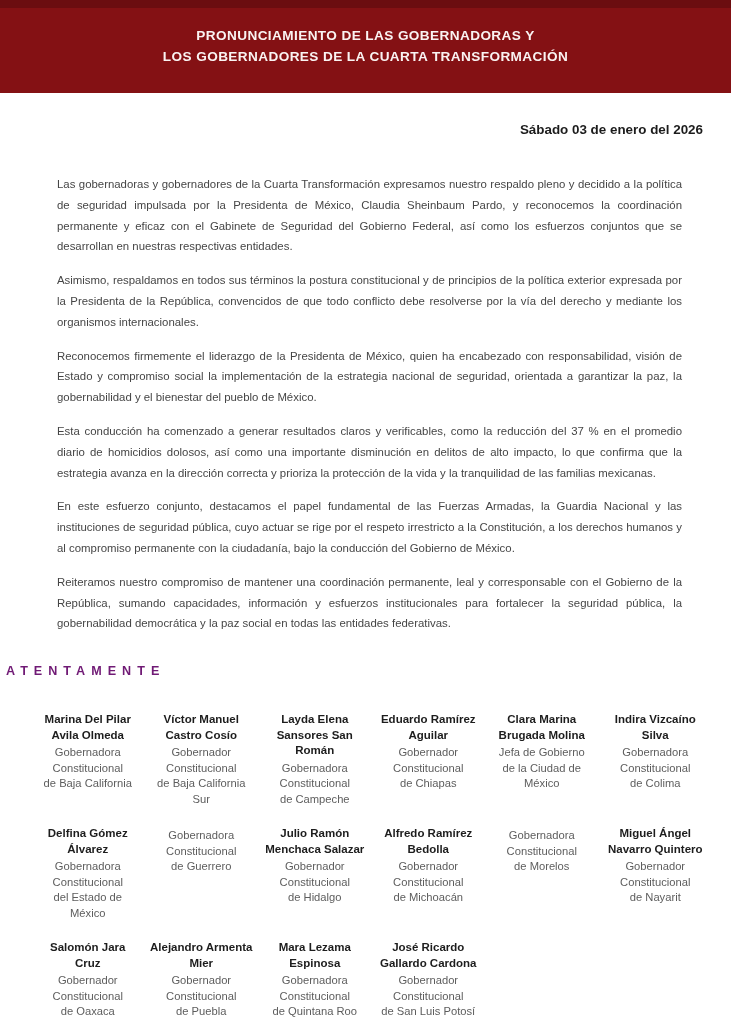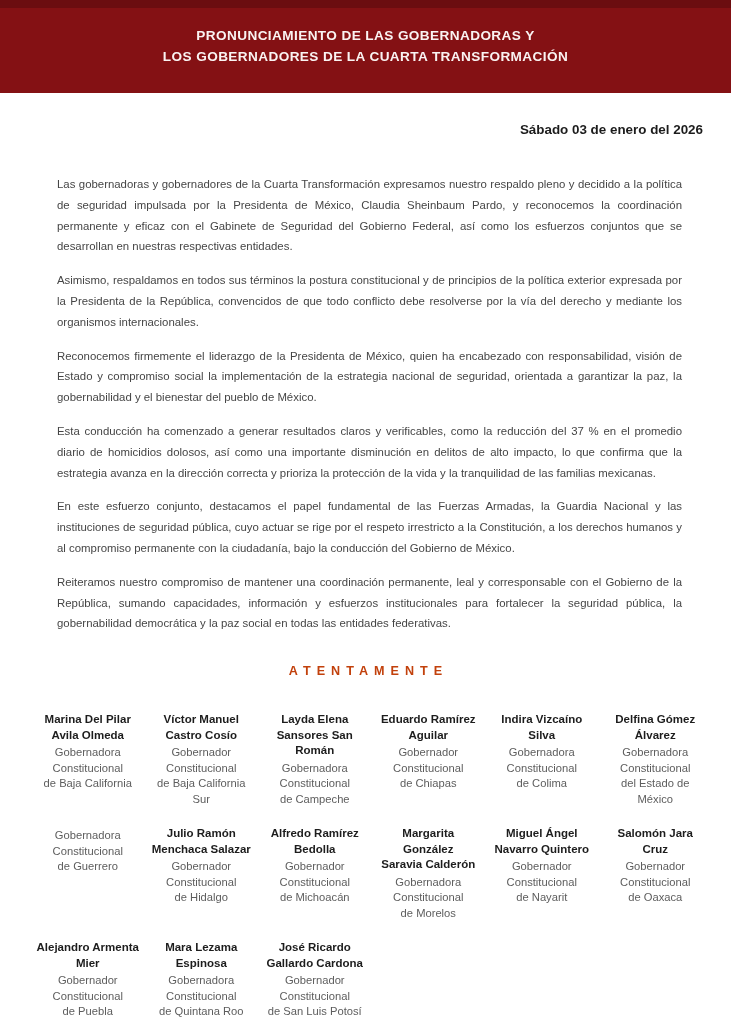--- a/index.html
+++ b/index.html
@@ -50,25 +50,25 @@
     text-align: justify;
     font-size: 11.4px;
     line-height: 20.8px;
     color: #454545;
     margin-bottom: 13px;
   }
 
   
   .closing {
     margin-top: 30px;
-    text-align: center;
+    text-align: left;
     font-weight: bold;
     font-size: 12.6px;
     letter-spacing: 6px;
-    color: #c2410c;
+    color: #701a75;
     text-indent: 6px; 
   }
 
   
   .signatories-grid {
     margin: 34px 24px 0 36px;
     display: grid;
     grid-template-columns: repeat(6, 1fr);
     column-gap: 10px;
     row-gap: 19px;
@@ -149,20 +149,30 @@
         <div class="sig-name">
           <div>Eduardo Ramírez Aguilar</div>
         </div>
         <div class="sig-title">
           <div>Gobernador Constitucional</div>
           <div>de Chiapas</div>
         </div>
       </div>
       <div class="sig">
         <div class="sig-name">
+          <div>Clara Marina</div>
+          <div>Brugada Molina</div>
+        </div>
+        <div class="sig-title">
+          <div>Jefa de Gobierno</div>
+          <div>de la Ciudad de México</div>
+        </div>
+      </div>
+      <div class="sig">
+        <div class="sig-name">
           <div>Indira Vizcaíno Silva</div>
         </div>
         <div class="sig-title">
           <div>Gobernadora Constitucional</div>
           <div>de Colima</div>
         </div>
       </div>
       <div class="sig">
         <div class="sig-name">
           <div>Delfina Gómez Álvarez</div>
@@ -191,24 +201,20 @@
       <div class="sig">
         <div class="sig-name">
           <div>Alfredo Ramírez Bedolla</div>
         </div>
         <div class="sig-title">
           <div>Gobernador Constitucional</div>
           <div>de Michoacán</div>
         </div>
       </div>
       <div class="sig">
-        <div class="sig-name">
-          <div>Margarita González</div>
-          <div>Saravia Calderón</div>
-        </div>
         <div class="sig-title">
           <div>Gobernadora Constitucional</div>
           <div>de Morelos</div>
         </div>
       </div>
       <div class="sig">
         <div class="sig-name">
           <div>Miguel Ángel</div>
           <div>Navarro Quintero</div>
         </div>

